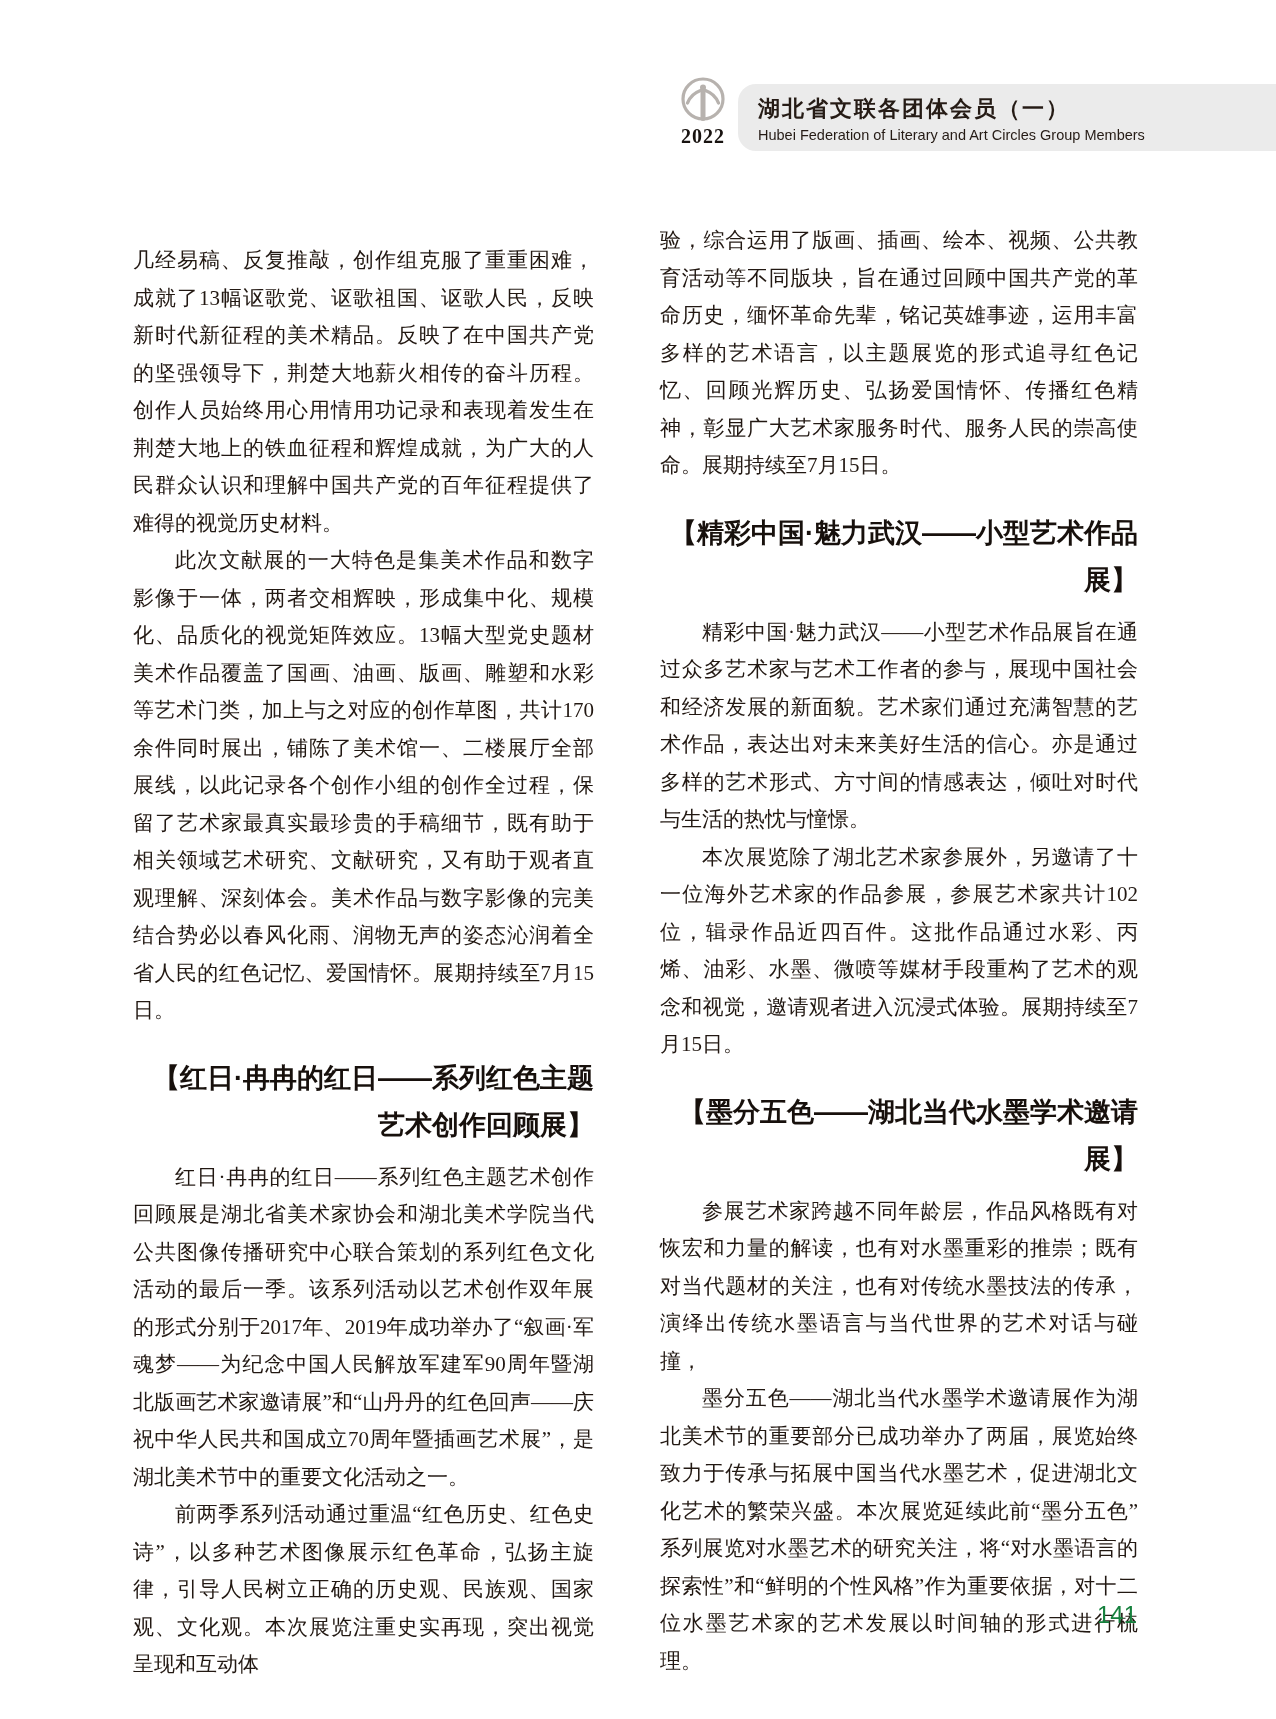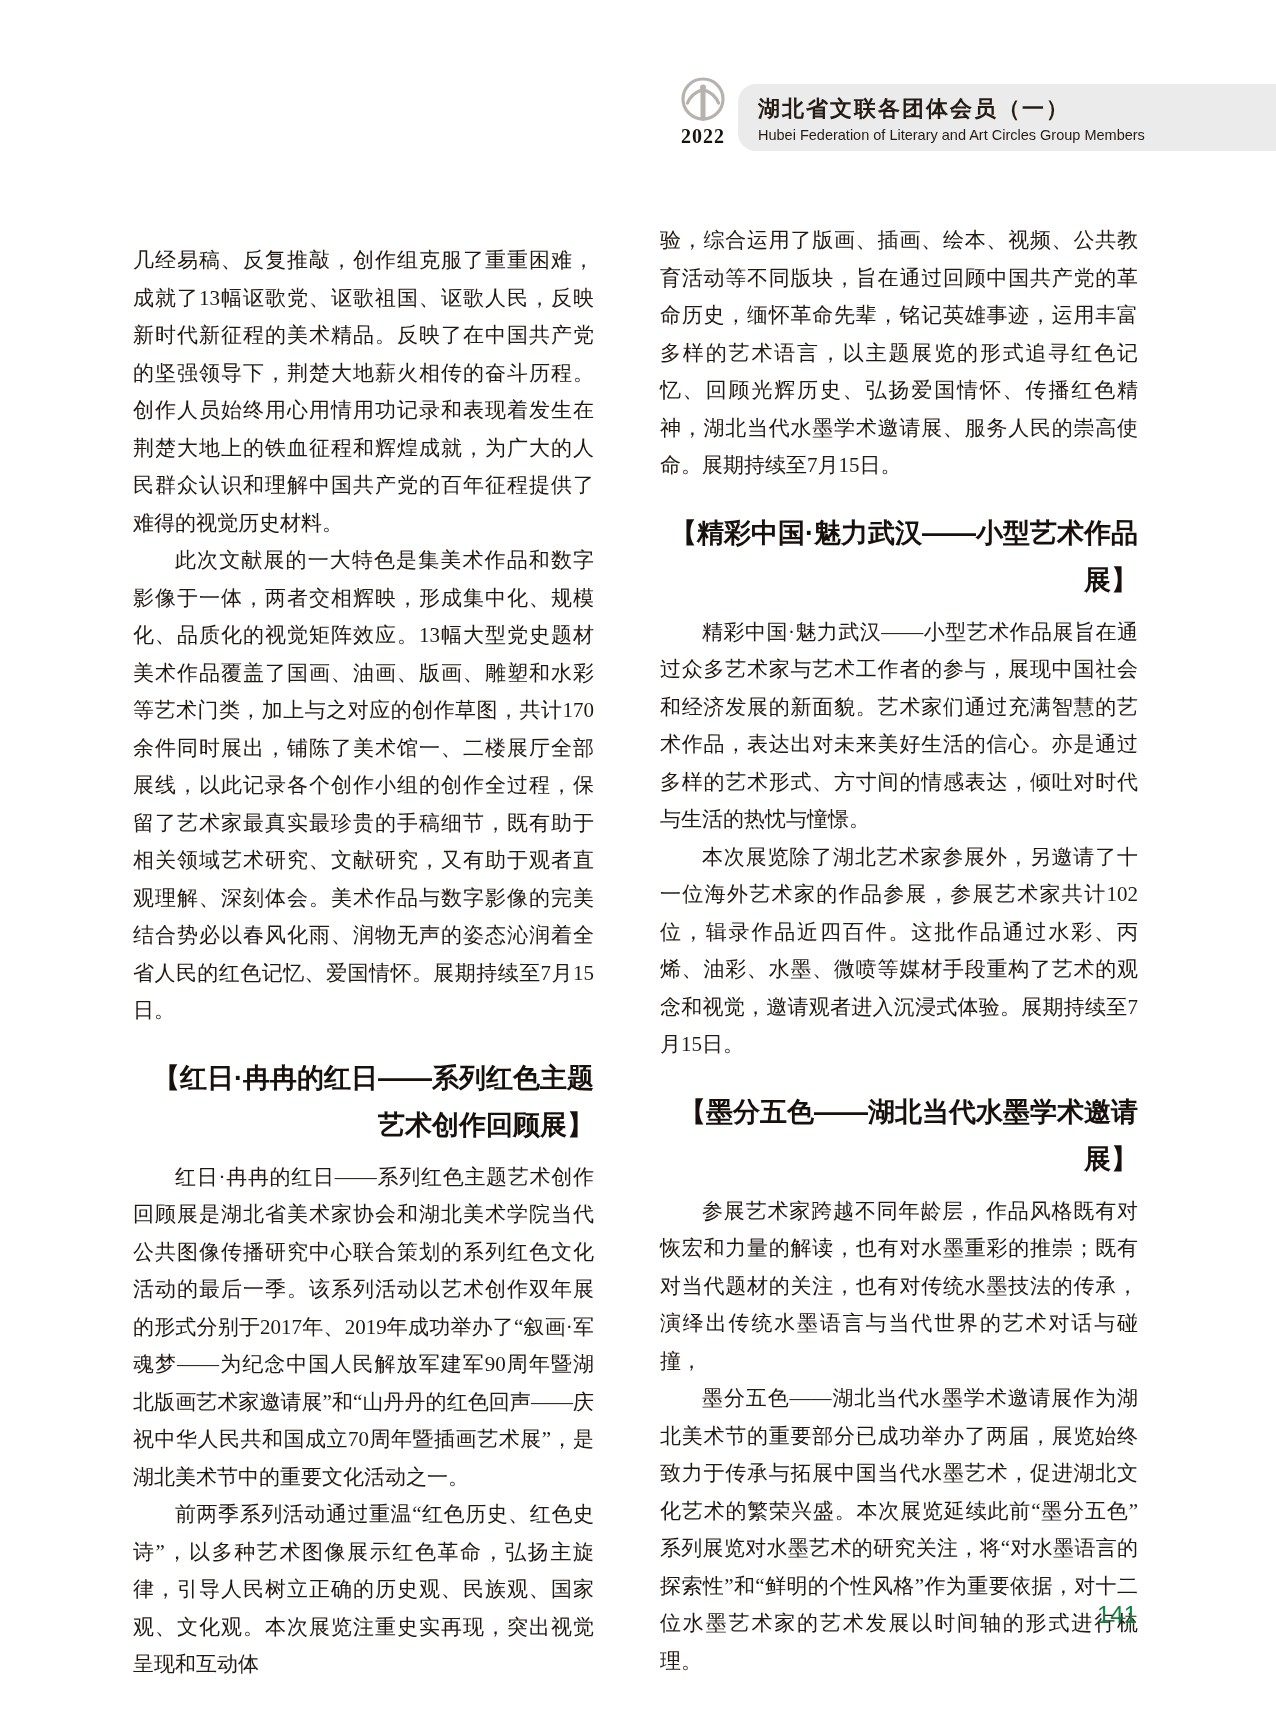--- a/index.html
+++ b/index.html
@@ -113,21 +113,21 @@
   </div>
 
   <div class="col col-left">
       <div class="paragraph">几经易稿、反复推敲，创作组克服了重重困难，成就了13幅讴歌党、讴歌祖国、讴歌人民，反映新时代新征程的美术精品。反映了在中国共产党的坚强领导下，荆楚大地薪火相传的奋斗历程。创作人员始终用心用情用功记录和表现着发生在荆楚大地上的铁血征程和辉煌成就，为广大的人民群众认识和理解中国共产党的百年征程提供了难得的视觉历史材料。</div>
       <div class="paragraph indent">此次文献展的一大特色是集美术作品和数字影像于一体，两者交相辉映，形成集中化、规模化、品质化的视觉矩阵效应。13幅大型党史题材美术作品覆盖了国画、油画、版画、雕塑和水彩等艺术门类，加上与之对应的创作草图，共计170余件同时展出，铺陈了美术馆一、二楼展厅全部展线，以此记录各个创作小组的创作全过程，保留了艺术家最真实最珍贵的手稿细节，既有助于相关领域艺术研究、文献研究，又有助于观者直观理解、深刻体会。美术作品与数字影像的完美结合势必以春风化雨、润物无声的姿态沁润着全省人民的红色记忆、爱国情怀。展期持续至7月15日。</div>
       <div class="heading">【红日·冉冉的红日——系列红色主题艺术创作回顾展】</div>
       <div class="paragraph indent">红日·冉冉的红日——系列红色主题艺术创作回顾展是湖北省美术家协会和湖北美术学院当代公共图像传播研究中心联合策划的系列红色文化活动的最后一季。该系列活动以艺术创作双年展的形式分别于2017年、2019年成功举办了“叙画·军魂梦——为纪念中国人民解放军建军90周年暨湖北版画艺术家邀请展”和“山丹丹的红色回声——庆祝中华人民共和国成立70周年暨插画艺术展”，是湖北美术节中的重要文化活动之一。</div>
       <div class="paragraph indent">前两季系列活动通过重温“红色历史、红色史诗”，以多种艺术图像展示红色革命，弘扬主旋律，引导人民树立正确的历史观、民族观、国家观、文化观。本次展览注重史实再现，突出视觉呈现和互动体</div>
     </div>
   <div class="col col-right">
-      <div class="paragraph">验，综合运用了版画、插画、绘本、视频、公共教育活动等不同版块，旨在通过回顾中国共产党的革命历史，缅怀革命先辈，铭记英雄事迹，运用丰富多样的艺术语言，以主题展览的形式追寻红色记忆、回顾光辉历史、弘扬爱国情怀、传播红色精神，湖北当代水墨学术邀请展、服务人民的崇高使命。展期持续至7月15日。</div>
+      <div class="paragraph">验，综合运用了版画、插画、绘本、视频、公共教育活动等不同版块，旨在通过回顾中国共产党的革命历史，缅怀革命先辈，铭记英雄事迹，运用丰富多样的艺术语言，以主题展览的形式追寻红色记忆、回顾光辉历史、弘扬爱国情怀、传播红色精神，彰显广大艺术家服务时代、服务人民的崇高使命。展期持续至7月15日。</div>
       <div class="heading">【精彩中国·魅力武汉——小型艺术作品展】</div>
       <div class="paragraph indent">精彩中国·魅力武汉——小型艺术作品展旨在通过众多艺术家与艺术工作者的参与，展现中国社会和经济发展的新面貌。艺术家们通过充满智慧的艺术作品，表达出对未来美好生活的信心。亦是通过多样的艺术形式、方寸间的情感表达，倾吐对时代与生活的热忱与憧憬。</div>
       <div class="paragraph indent">本次展览除了湖北艺术家参展外，另邀请了十一位海外艺术家的作品参展，参展艺术家共计102位，辑录作品近四百件。这批作品通过水彩、丙烯、油彩、水墨、微喷等媒材手段重构了艺术的观念和视觉，邀请观者进入沉浸式体验。展期持续至7月15日。</div>
       <div class="heading">【墨分五色——湖北当代水墨学术邀请展】</div>
       <div class="paragraph indent">参展艺术家跨越不同年龄层，作品风格既有对恢宏和力量的解读，也有对水墨重彩的推崇；既有对当代题材的关注，也有对传统水墨技法的传承，演绎出传统水墨语言与当代世界的艺术对话与碰撞，</div>
       <div class="paragraph indent">墨分五色——湖北当代水墨学术邀请展作为湖北美术节的重要部分已成功举办了两届，展览始终致力于传承与拓展中国当代水墨艺术，促进湖北文化艺术的繁荣兴盛。本次展览延续此前“墨分五色”系列展览对水墨艺术的研究关注，将“对水墨语言的探索性”和“鲜明的个性风格”作为重要依据，对十二位水墨艺术家的艺术发展以时间轴的形式进行梳理。</div>
     </div>
 
   <div class="page-number">141</div>
 

